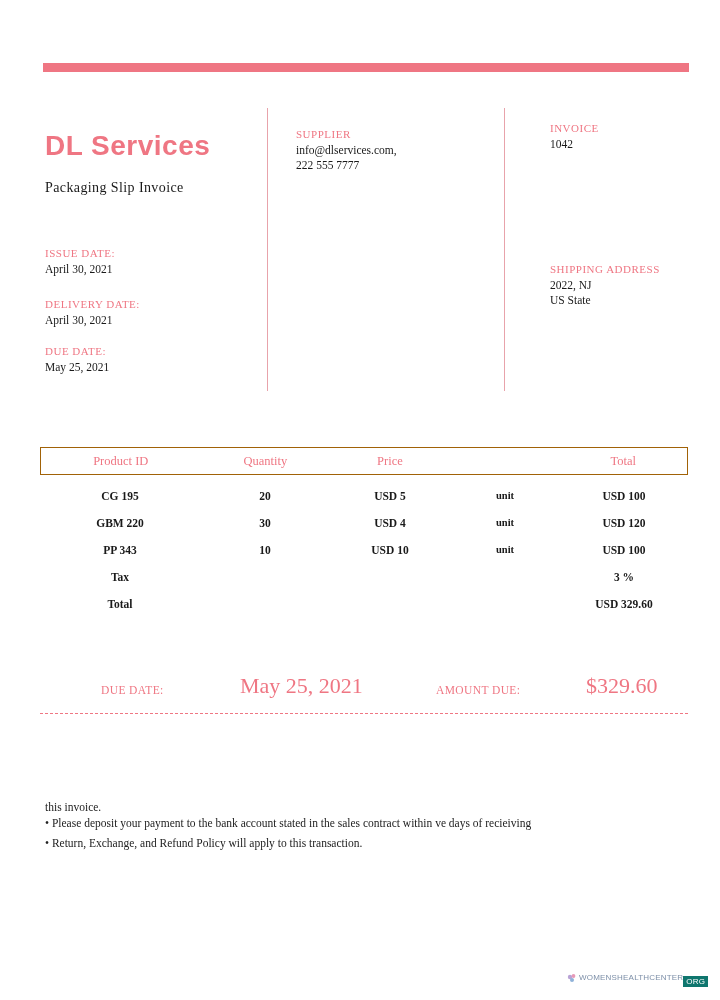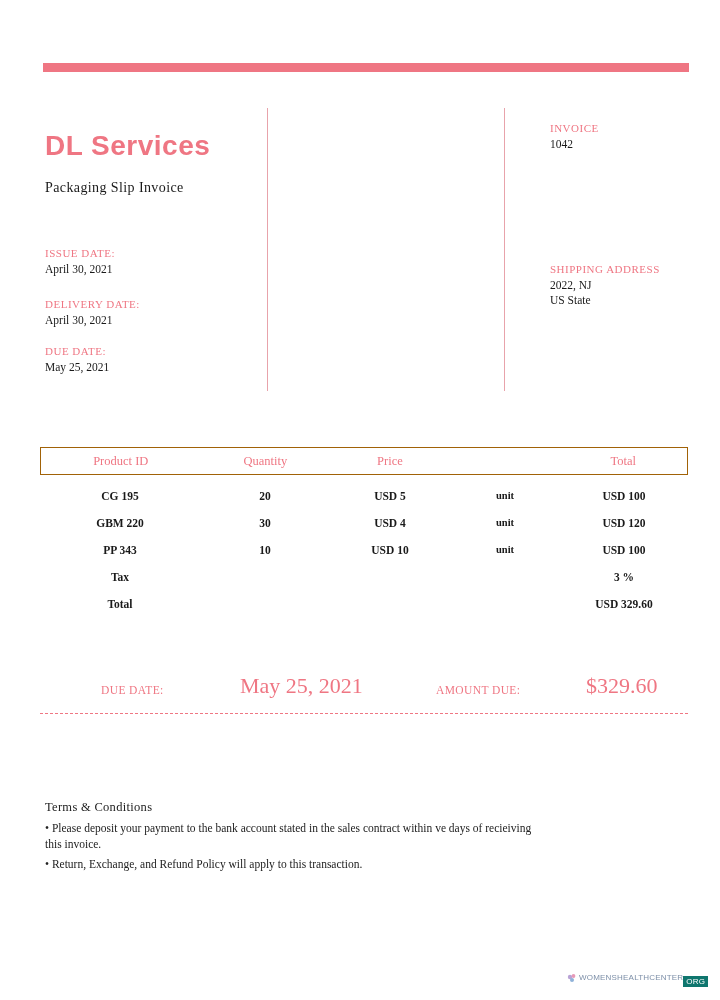--- a/index.html
+++ b/index.html
@@ -201,20 +201,25 @@
 <div class="page">
 
   <div class="top-bar"></div>
 
   <div class="company-name">DL Services</div>
   <div class="company-sub">Packaging Slip Invoice</div>
 
   <div class="vrule vrule-1"></div>
   <div class="vrule vrule-2"></div>
 
+  <div class="blk supplier">
+    <span class="label-pink">SUPPLIER</span>
+    <div class="value-dark">info@dlservices.com,</div>
+    <div class="value-dark">222 555 7777</div>
+  </div>
 
   <div class="blk invoice-blk">
     <span class="label-pink">INVOICE</span>
     <div class="value-dark">1042</div>
   </div>
 
   <div class="blk issue">
     <span class="label-pink">ISSUE DATE:</span>
     <div class="value-dark">April 30, 2021</div>
   </div>
@@ -288,23 +293,22 @@
 
   <div class="due-strip">
     <div class="dl dl-left">DUE DATE:</div>
     <div class="dv dv-left">May 25, 2021</div>
     <div class="dl dl-right">AMOUNT DUE:</div>
     <div class="dv dv-right">$329.60</div>
   </div>
   <div class="dash-line"></div>
 
   <div class="terms">
-    <div class="terms-title">Terms &amp; Conditions</div>
+    <div class="terms-line">this invoice.</div>
     <div class="terms-line">• Please deposit your payment to the bank account stated in the sales contract within ve days of recieiving</div>
-    <div class="terms-line">this invoice.</div>
     <div class="terms-line" style="margin-top:5px;">• Return, Exchange, and Refund Policy will apply to this transaction.</div>
   </div>
 
   <div class="footer">
     <span class="footer-mark">
       <svg width="13" height="13" viewBox="0 0 13 13">
         <circle cx="4" cy="5" r="2.2" fill="#b9a3d6"></circle>
         <circle cx="7.5" cy="4" r="1.9" fill="#e79ab8"></circle>
         <circle cx="6" cy="8" r="2" fill="#8fb2d9"></circle>
       </svg>

